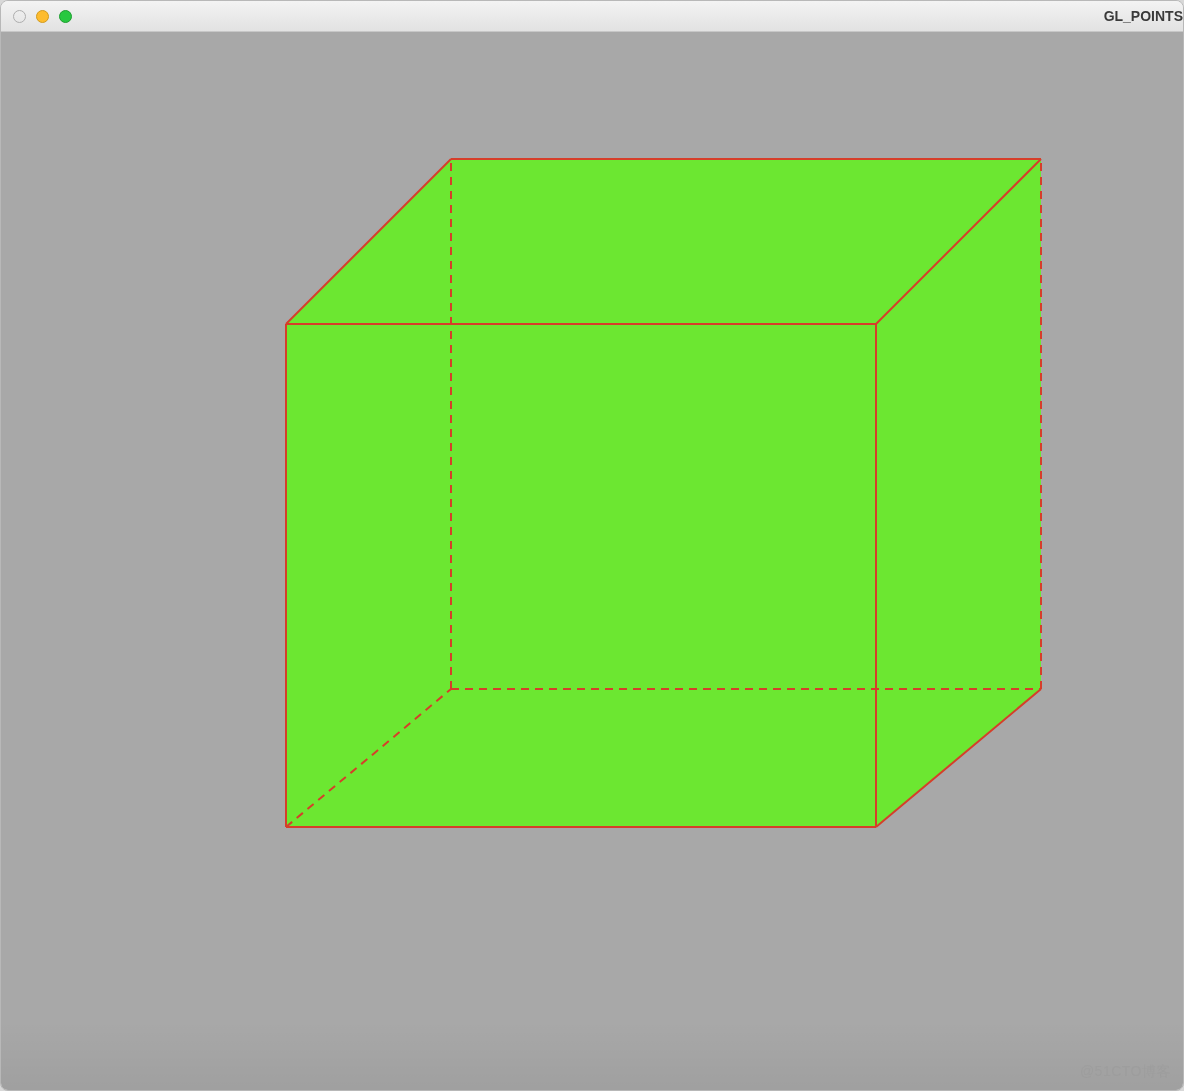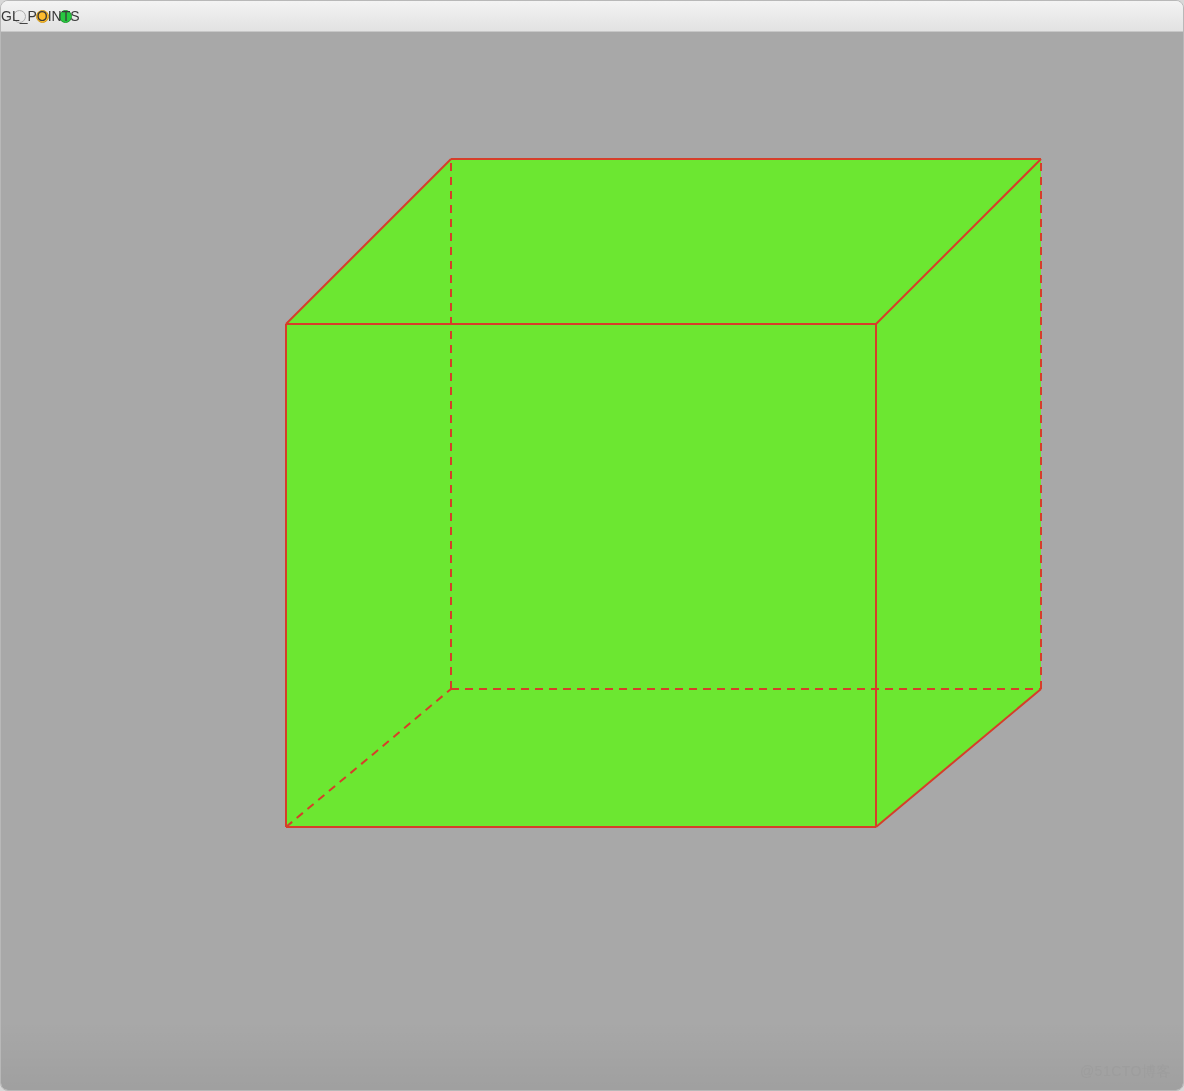--- a/index.html
+++ b/index.html
@@ -42,24 +42,25 @@
     border-radius: 50%;
     box-sizing: border-box;
   }
   .dot.close { background: #ffffff00; border: 1px solid #aeaeae; }
   .dot.min   { background: #febc2e; border: 1px solid #d29b1e; }
   .dot.zoom  { background: #28c840; border: 1px solid #1f9e31; }
 
   .title {
     position: absolute;
     left: 0; right: 0;
-    text-align: left;
+    text-align: right;
     font-size: 14px;
     color: #3a3a3a;
     pointer-events: none;
+    font-weight: bold;
   }
 
   .client {
     height: calc(100% - 30px);
     background: #a8a8a8;
     position: relative;
   }
 
   .gl-canvas {
     position: absolute;

